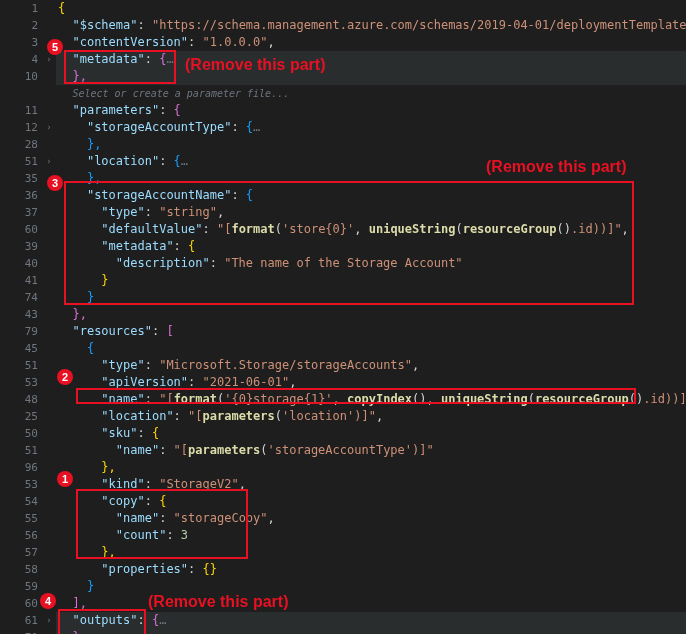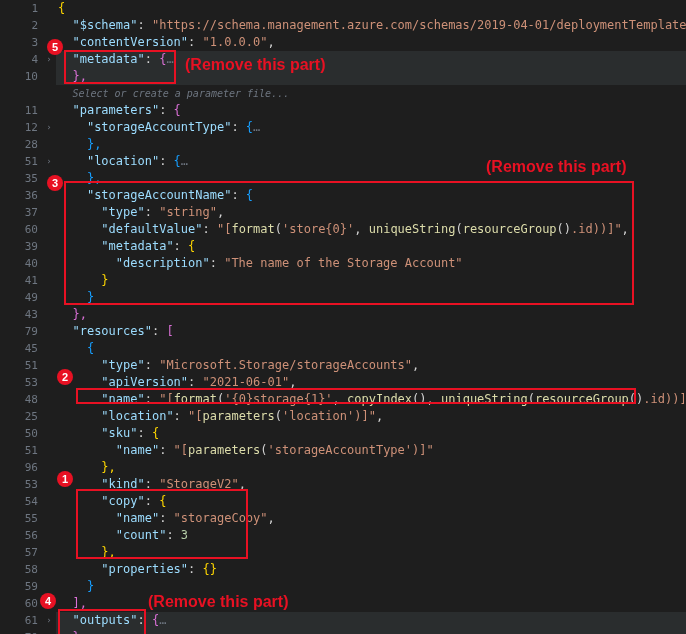--- a/index.html
+++ b/index.html
@@ -55,21 +55,21 @@
   padding-left: 2px;
 }
 .line.hl { background: #2a2d2e; }
 .s-key { color: #9cdcfe; }
 .s-str { color: #ce9178; }
 .s-num { color: #b5cea8; }
 .s-pun { color: #d4d4d4; }
 .s-brc { color: #ffd700; }
 .s-brc2 { color: #da70d6; }
 .s-brc3 { color: #179fff; }
-.s-fn { color: #dcdcaa; }
+.s-fn { color: #dcdcaa; font-weight: bold; }
 .s-fold { color: #6e7681; }
 .hint {
   color: #6e7681;
   font-style: italic;
   font-size: 10px;
   text-align: center;
 }
 
 
 .anno {
@@ -117,21 +117,21 @@
     <div class="ln">12</div>
     <div class="ln">28</div>
     <div class="ln">51</div>
     <div class="ln">35</div>
     <div class="ln">36</div>
     <div class="ln">37</div>
     <div class="ln">60</div>
     <div class="ln">39</div>
     <div class="ln">40</div>
     <div class="ln">41</div>
-    <div class="ln">49</div>
+    <div class="ln">74</div>
     <div class="ln">43</div>
     <div class="ln">79</div>
     <div class="ln">45</div>
     <div class="ln">51</div>
     <div class="ln">53</div>
     <div class="ln">48</div>
     <div class="ln">25</div>
     <div class="ln">50</div>
     <div class="ln">51</div>
     <div class="ln">96</div>

